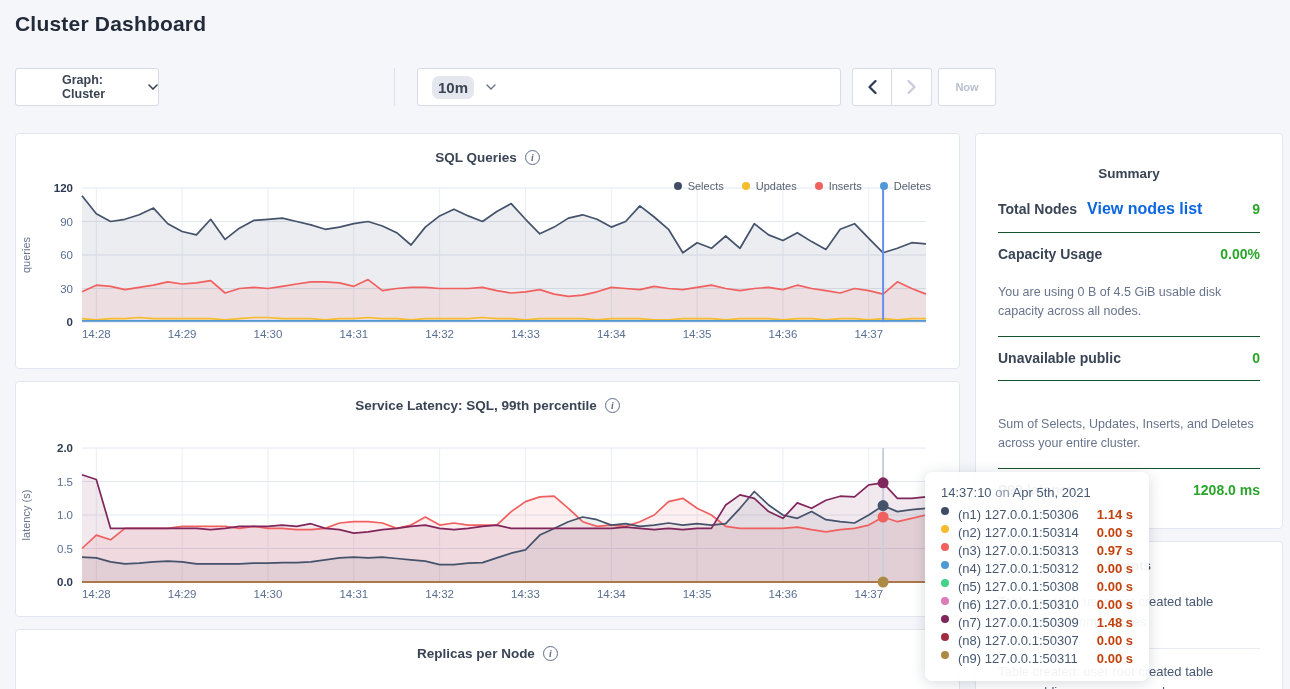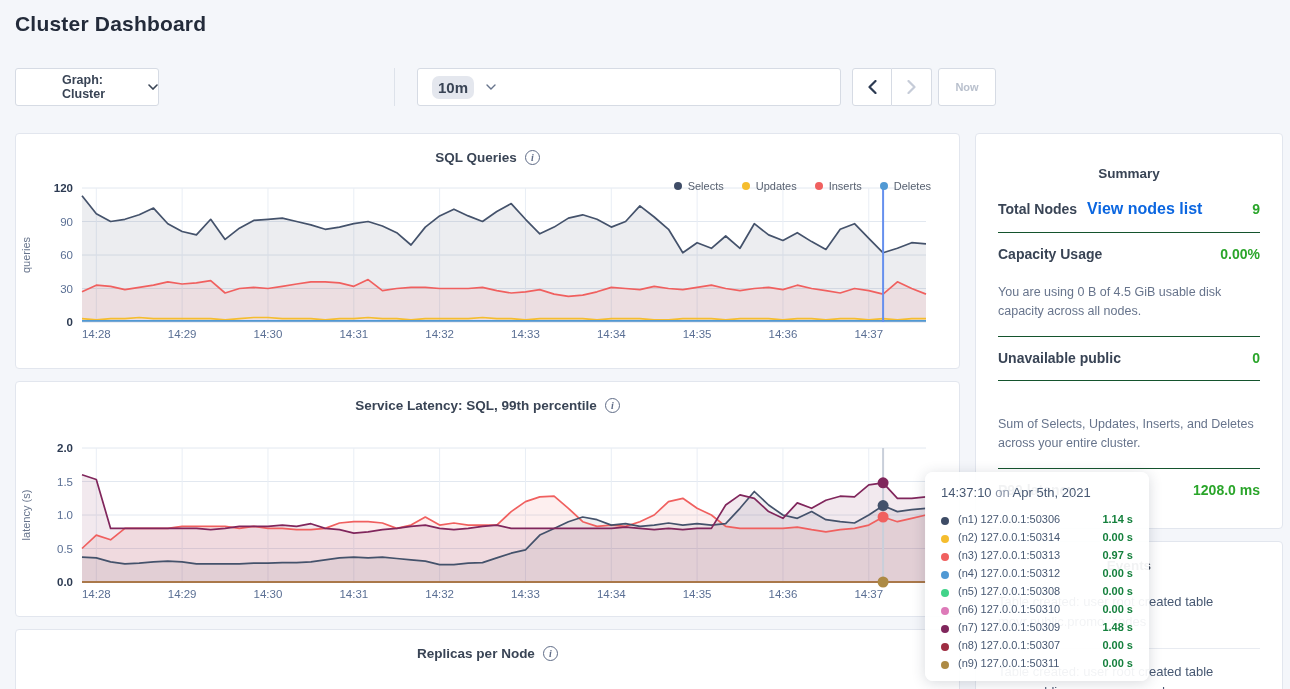--- a/index.html
+++ b/index.html
@@ -79,24 +79,24 @@
   
   .tooltip {
     position:absolute; left:925px; top:472px; width:224px; z-index:10;
     background:rgba(255,255,255,0.93); border-radius:8px;
     box-shadow:0 2px 14px rgba(40,50,70,0.18);
     padding:13px 16px 12px;
   }
   .tt-title { font-size:13px; color:#475872; margin-bottom:7px; }
   .tt-title .tt-on { color:#8априps; }
   .tt-on { color:#8a94a8; }
-  .tt-row { display:flex; align-items:flex-end; height:18px; font-size:11px; }
+  .tt-row { display:flex; align-items:flex-start; height:18px; font-size:13px; }
   .tt-dot { width:8px; height:8px; border-radius:50%; margin-right:9px; flex:none; }
   .tt-label { color:#475872; flex:1; white-space:nowrap; }
-  .tt-value { font-weight:700; color:#15803d; white-space:nowrap; }
+  .tt-value { font-weight:700; color:#c2410c; white-space:nowrap; }
 </style>
 </head>
 <body>
 
 <div class="page-title">Cluster Dashboard</div>
 
 <div class="toolbar">
   <div class="tb-box dd dd-graph">
     <span>Graph: Cluster</span>
     <span class="chev-down">

